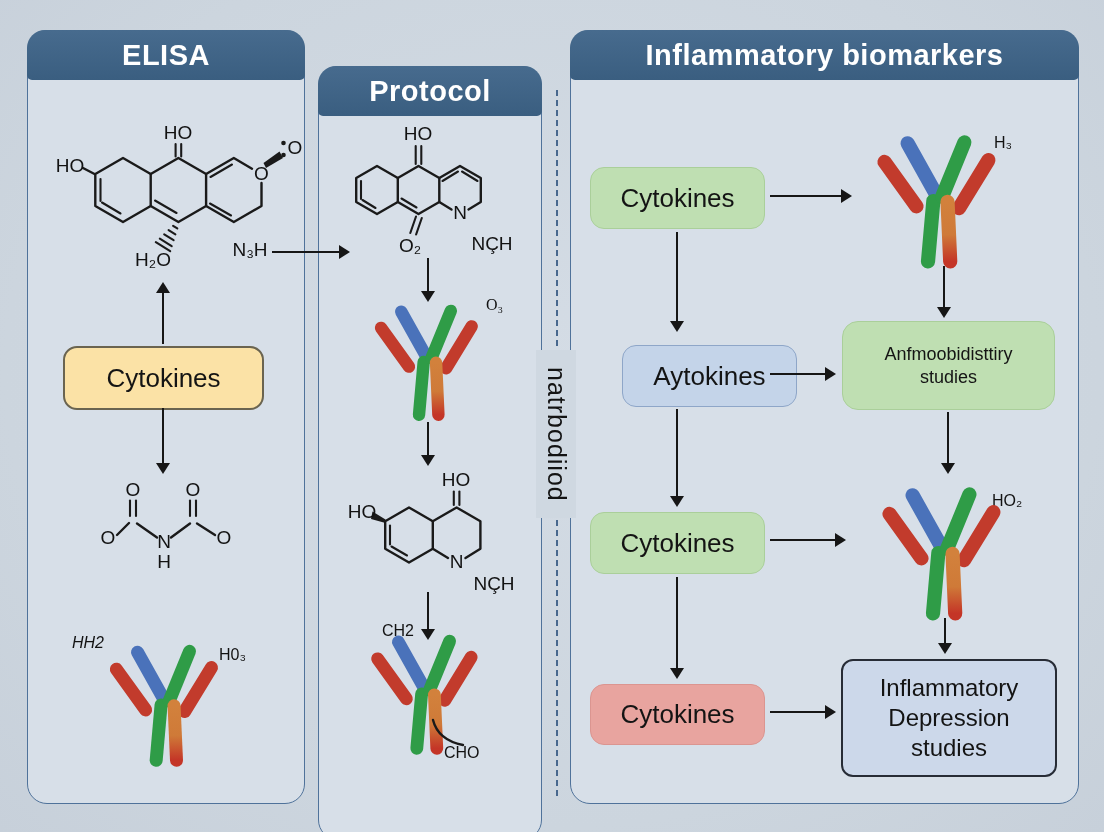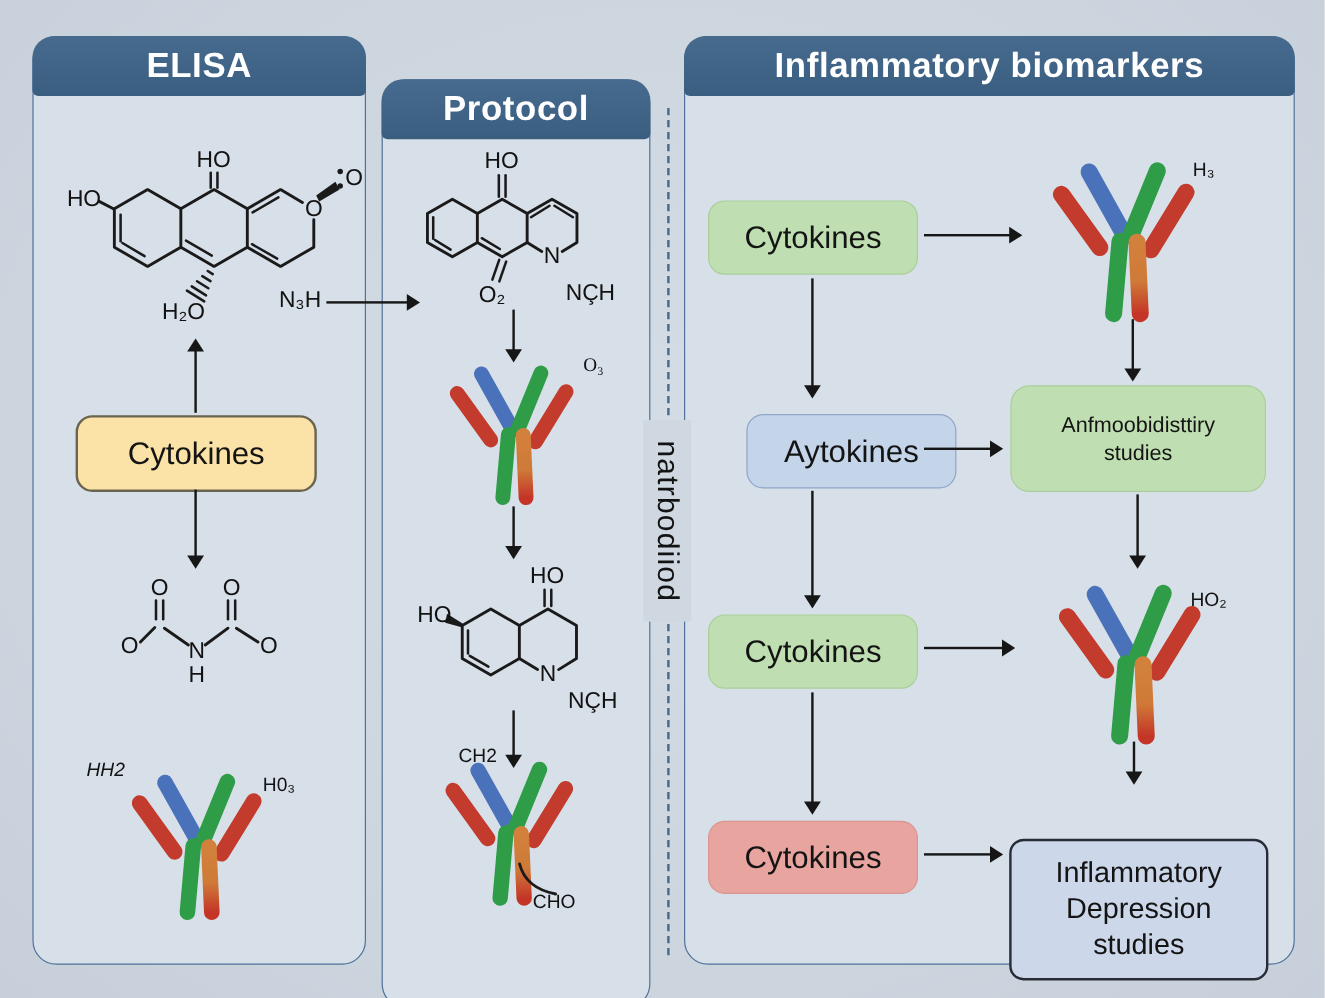--- a/index.html
+++ b/index.html
@@ -232,19 +232,19 @@
       <use href="#ab-shape"></use>
     </svg>
   <span class="chem" style="left:992px;top:492px;">HO₂</span>
   <div class="arrv" style="left:669px;top:577px;width:16px;height:102px;"></div>
   <div class="arrv" style="left:937px;top:618px;width:16px;height:36px;"></div>
 
   <div class="box red" style="left:590px;top:684px;width:173px;height:59px;">
     <span>Cytokines</span>
   </div>
   <div class="arrh" style="left:770px;top:704px;width:66px;height:16px;"></div>
-  <div class="box final" style="left:841px;top:659px;width:212px;height:114px;margin-top:40px;">
+  <div class="box final" style="left:841px;top:659px;width:212px;height:114px;">
     <span>Inflammatory</span>
     <span>Depression</span>
     <span>studies</span>
   </div>
 
 </div>
 
 </body></html>

